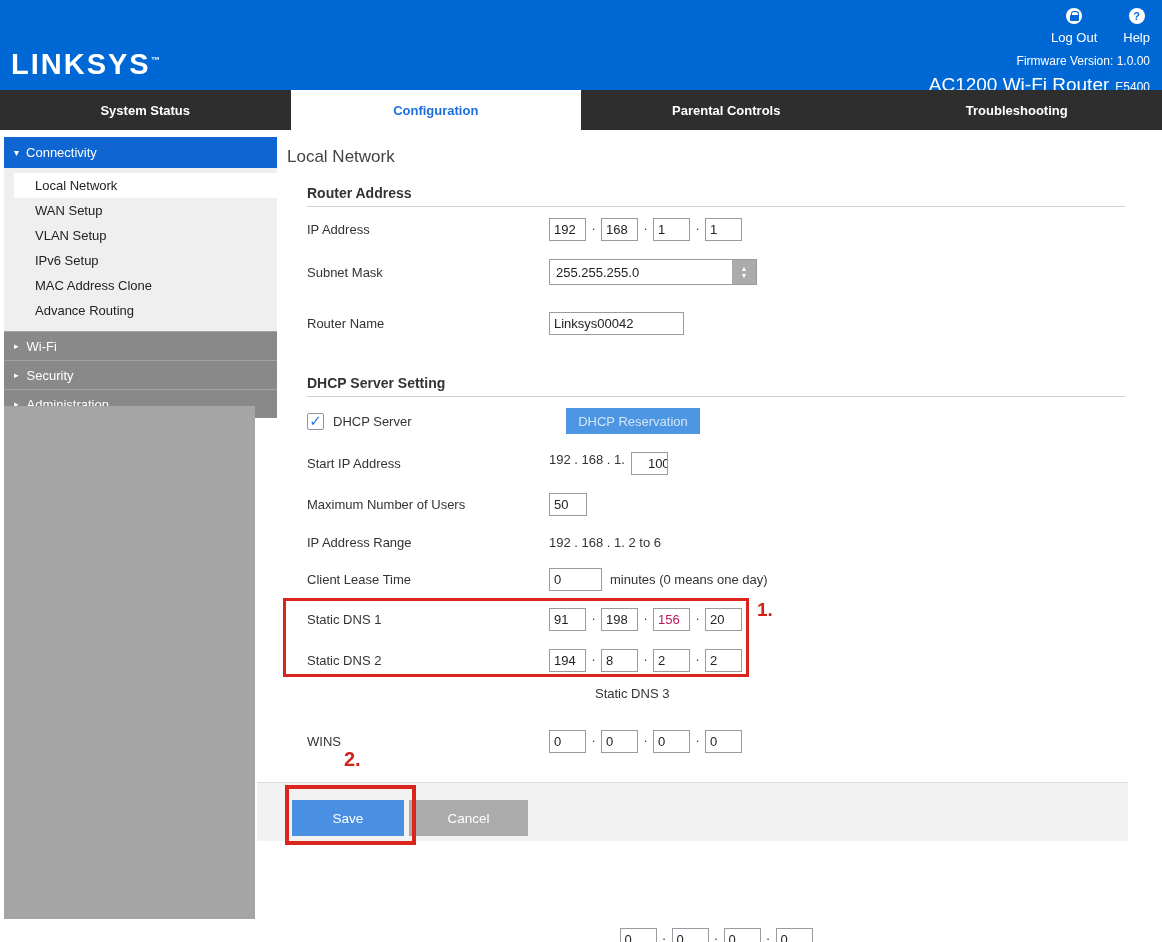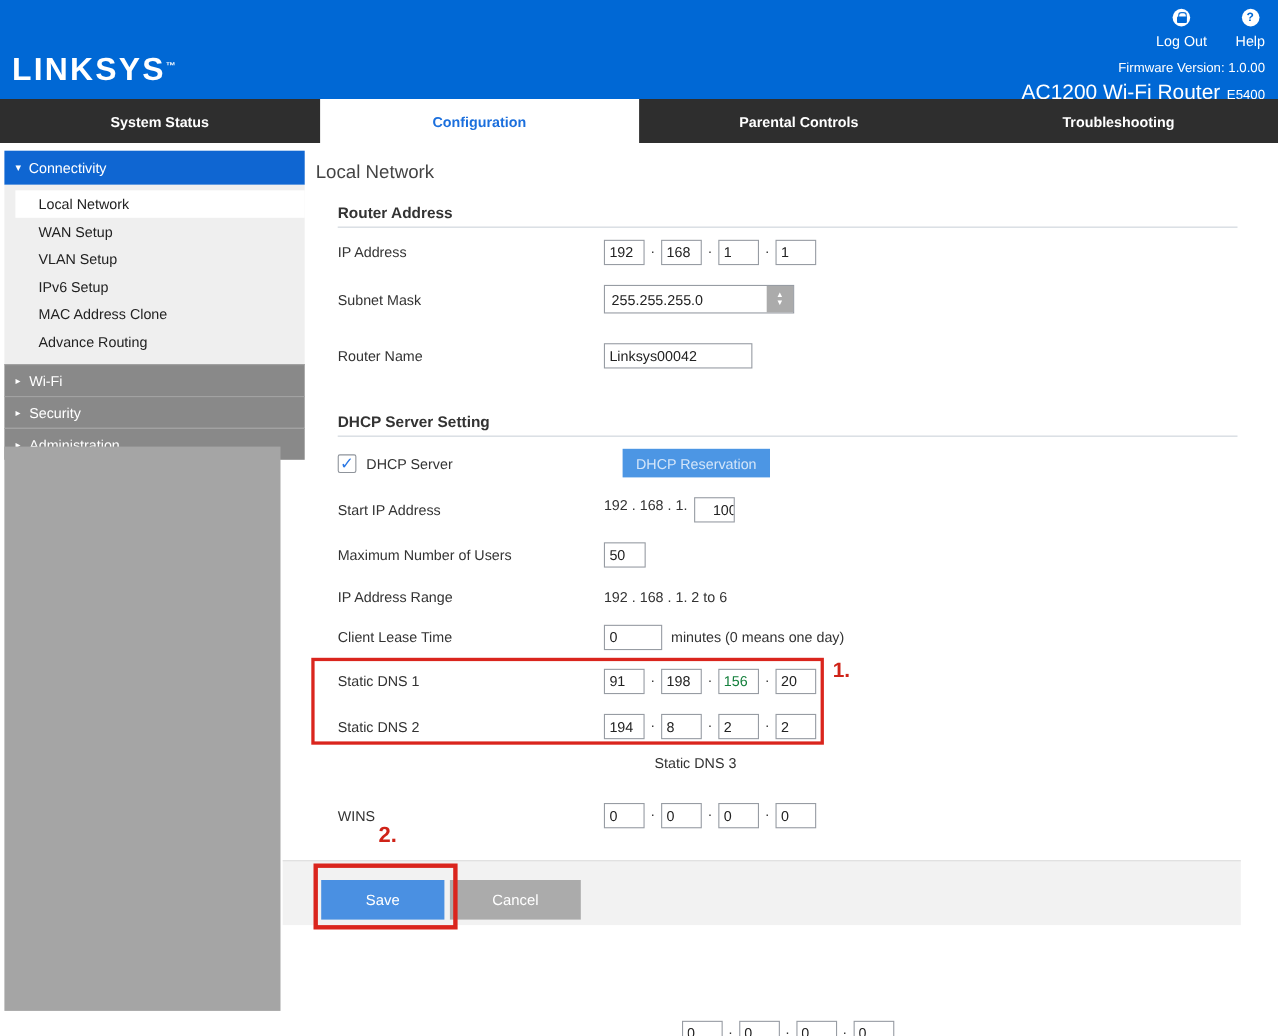--- a/index.html
+++ b/index.html
@@ -47,21 +47,21 @@
   .frow .flabel { width:242px; flex:0 0 242px; }
   .r-ip{top:78px;} .r-subnet{top:121px;} .r-name{top:172px;} .r-dhcp{top:270px;}
   .r-startip{top:312px;} .r-maxusers{top:353px;} .r-range{top:391px;} .r-lease{top:428px;}
   .r-dns1{top:468px;} .r-dns2{top:509px;} .r-dns3{top:549px;flex-direction:column;} .r-wins{top:590px;}
   .octets { display:flex; align-items:flex-start; }
   .octets input { width:37px; height:23px; border:1px solid #979ca3; font-size:13px; padding-left:4px; color:#222; font-family:inherit; }
   .octets .dot { width:15px; text-align:center; color:#333; }
   input.txt { height:23px; border:1px solid #979ca3; font-size:13px; padding-left:4px; color:#222; font-family:inherit; }
   .w-name{width:135px;} .w-small{width:38px;} .w-lease{width:53px;}
   .suffix { margin-left:8px; }
-  .select-box { position:relative; width:173px; height:26px; border:1px solid #979ca3; background:#fff; font-size:13px; color:#222; display:flex; align-items:center; padding-left:6px; cursor:pointer; }
+  .select-box { position:relative; width:208px; height:26px; border:1px solid #979ca3; background:#fff; font-size:13px; color:#222; display:flex; align-items:center; padding-left:6px; cursor:pointer; }
   .select-box .spinner { position:absolute; right:0; top:0; width:24px; height:24px; background:#ababab; color:#fff; display:flex; flex-direction:column; align-items:center; justify-content:center; font-size:7px; line-height:7px; cursor:pointer; }
   .checkbox { width:17px; height:17px; border:1px solid #8f949b; background:#fff; border-radius:2px; display:inline-flex; align-items:center; justify-content:center; color:#2b78e4; font-size:15px; font-weight:bold; margin-right:9px; cursor:pointer; }
   .btn-reserv { position:absolute; left:259px; top:1px; width:134px; height:26px; background:#4c96e4; color:#d3e5f9; font-size:13px; border:none; display:flex; align-items:center; justify-content:center; cursor:pointer; font-family:inherit; }
 
   
   .footer-band { position:absolute; left:257px; top:782px; width:871px; height:59px; background:#f2f2f2; border-top:1px solid #ddd; }
   .btn { position:absolute; top:800px; height:36px; border:none; color:#fff; font-size:13.5px; cursor:pointer; font-family:inherit; }
   .btn-save { left:292px; width:112px; background:#4a90e2; }
   .btn-cancel { left:409px; width:119px; background:#ababab; }
 
@@ -203,21 +203,21 @@
       <span class="suffix">minutes (0 means one day)</span>
     </div>
 
     <div class="frow r-dns1">
       <span class="flabel">Static DNS 1</span>
       <span class="octets">
         <input value="91" style="width: 37px; height: 23px; border: 1px solid rgb(151, 156, 163); font-size: 13px; padding-left: 4px; font-family: inherit; color: rgb(34, 34, 34);">
         <span class="dot">.</span>
         <input value="198" style="width: 37px; height: 23px; border: 1px solid rgb(151, 156, 163); font-size: 13px; padding-left: 4px; font-family: inherit; color: rgb(34, 34, 34);">
         <span class="dot">.</span>
-        <input value="156" style="width: 37px; height: 23px; border: 1px solid rgb(151, 156, 163); font-size: 13px; padding-left: 4px; font-family: inherit; color: #15803d;">
+        <input value="156" style="width: 37px; height: 23px; border: 1px solid rgb(151, 156, 163); font-size: 13px; padding-left: 4px; font-family: inherit; color: #be185d;">
         <span class="dot">.</span>
         <input value="20" style="width: 37px; height: 23px; border: 1px solid rgb(151, 156, 163); font-size: 13px; padding-left: 4px; font-family: inherit; color: rgb(34, 34, 34);">
       </span>
     </div>
 
     <div class="frow r-dns2">
       <span class="flabel">Static DNS 2</span>
       <span class="octets">
         <input value="194" style="width: 37px; height: 23px; border: 1px solid rgb(151, 156, 163); font-size: 13px; padding-left: 4px; font-family: inherit; color: rgb(34, 34, 34);">
         <span class="dot">.</span>

